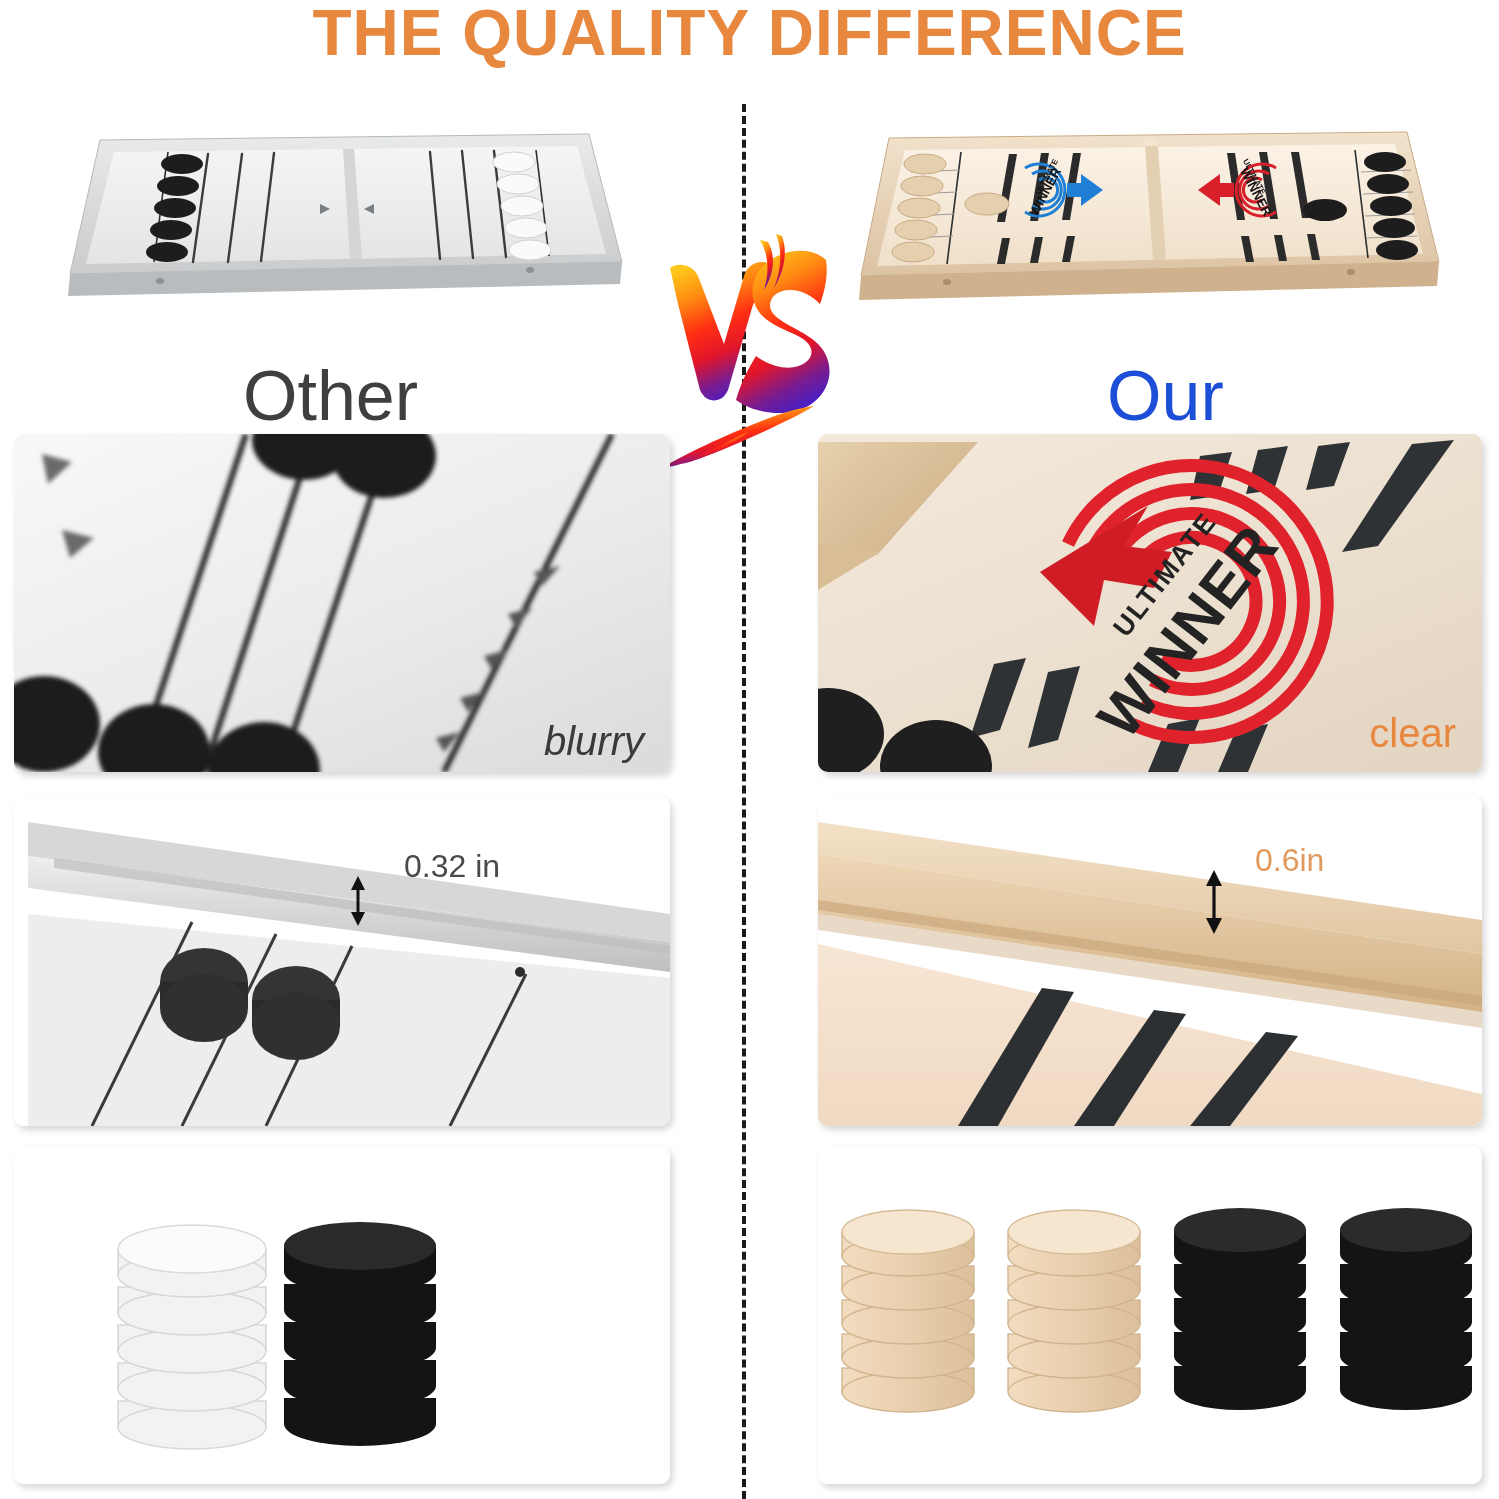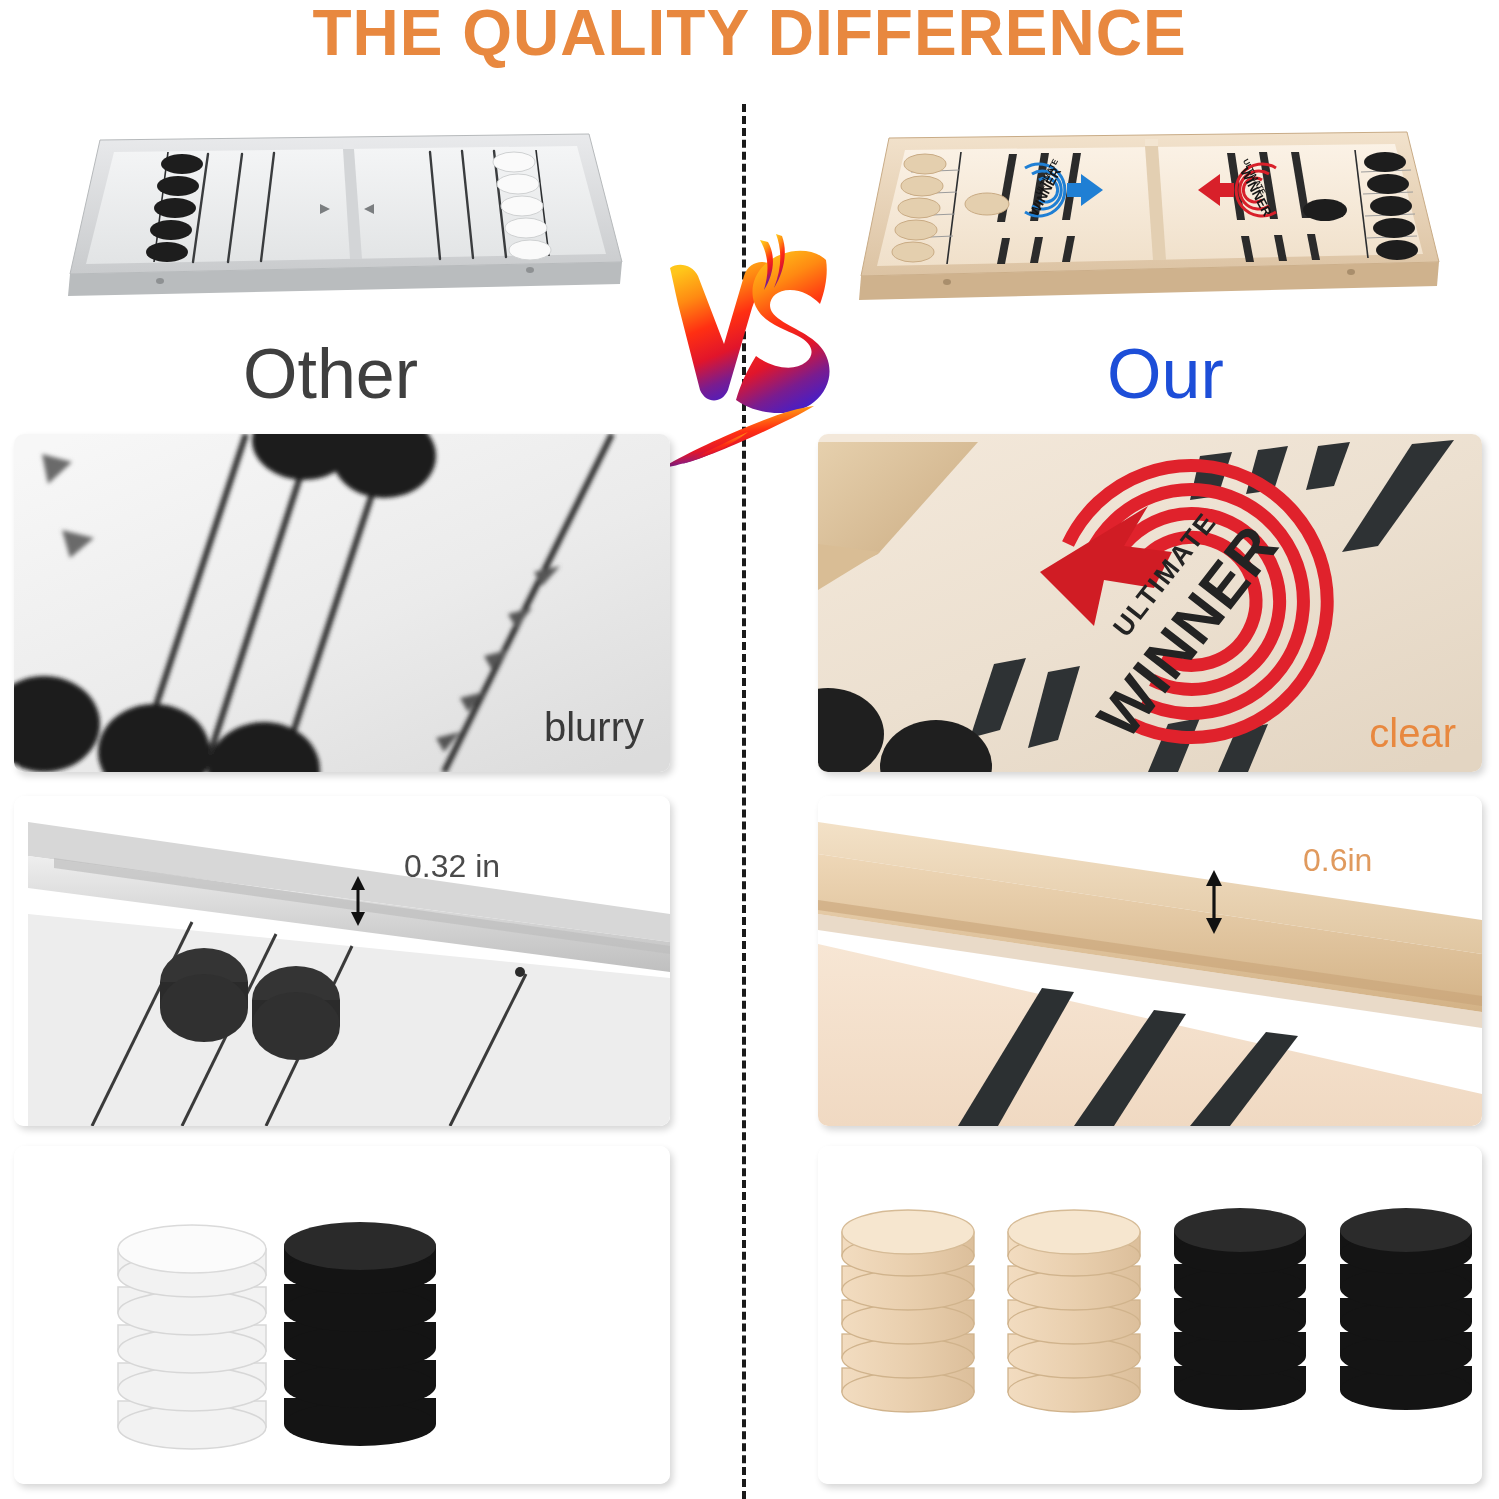--- a/index.html
+++ b/index.html
@@ -38,20 +38,21 @@
   .hero { position: absolute; }
   #hero-other { left: 62px;  top: 112px; width: 565px; height: 190px; }
   #hero-our   { left: 855px; top: 112px; width: 590px; height: 190px; }
 
   
   .big-label {
     position: absolute;
     font-size: 70px;
     font-weight: 400;
     letter-spacing: 0px;
+    margin-top: 22px;
   }
   #label-other { left: 243px;  top: 334px; color: #3f3f3f; }
   #label-our   { left: 1107px; top: 334px; color: #1d4ed8; }
 
   
   #vs {
     position: absolute;
     left: 648px; top: 232px;
     width: 200px; height: 240px;
   }
@@ -70,31 +71,31 @@
   .row-2 { top: 796px;  height: 330px; }
   .row-3 { top: 1146px; height: 338px; }
 
   
   .caption {
     position: absolute;
     font-size: 40px;
     z-index: 8;
     white-space: nowrap;
   }
-  #cap-blurry { right: 26px; bottom: 22px; color: #3a3a3a; }
+  #cap-blurry { right: 26px; bottom: 8px; color: #3a3a3a; font-style: italic; }
   #cap-clear  { right: 26px; bottom: 16px; color: #e8883f; margin-top: 35px; }
 
   .measure {
     position: absolute;
     font-size: 32px;
     z-index: 8;
     white-space: nowrap;
   }
   #meas-other { left: 404px; top: 848px; color: #4a4a4a; }
-  #meas-our   { left: 1255px; top: 842px; color: #e09a5e; margin-left: 48px; }
+  #meas-our   { left: 1255px; top: 842px; color: #e09a5e; }
 
   .arrow-mark { position: absolute; z-index: 8; }
   #arrow-other { left: 345px;  top: 876px; width: 26px; height: 50px; }
   #arrow-our   { left: 1200px; top: 870px; width: 28px; height: 64px; }
 
   
   .fill { position: absolute; left:0; top:0; width:100%; height:100%; }
 </style>
 </head>
 <body>

